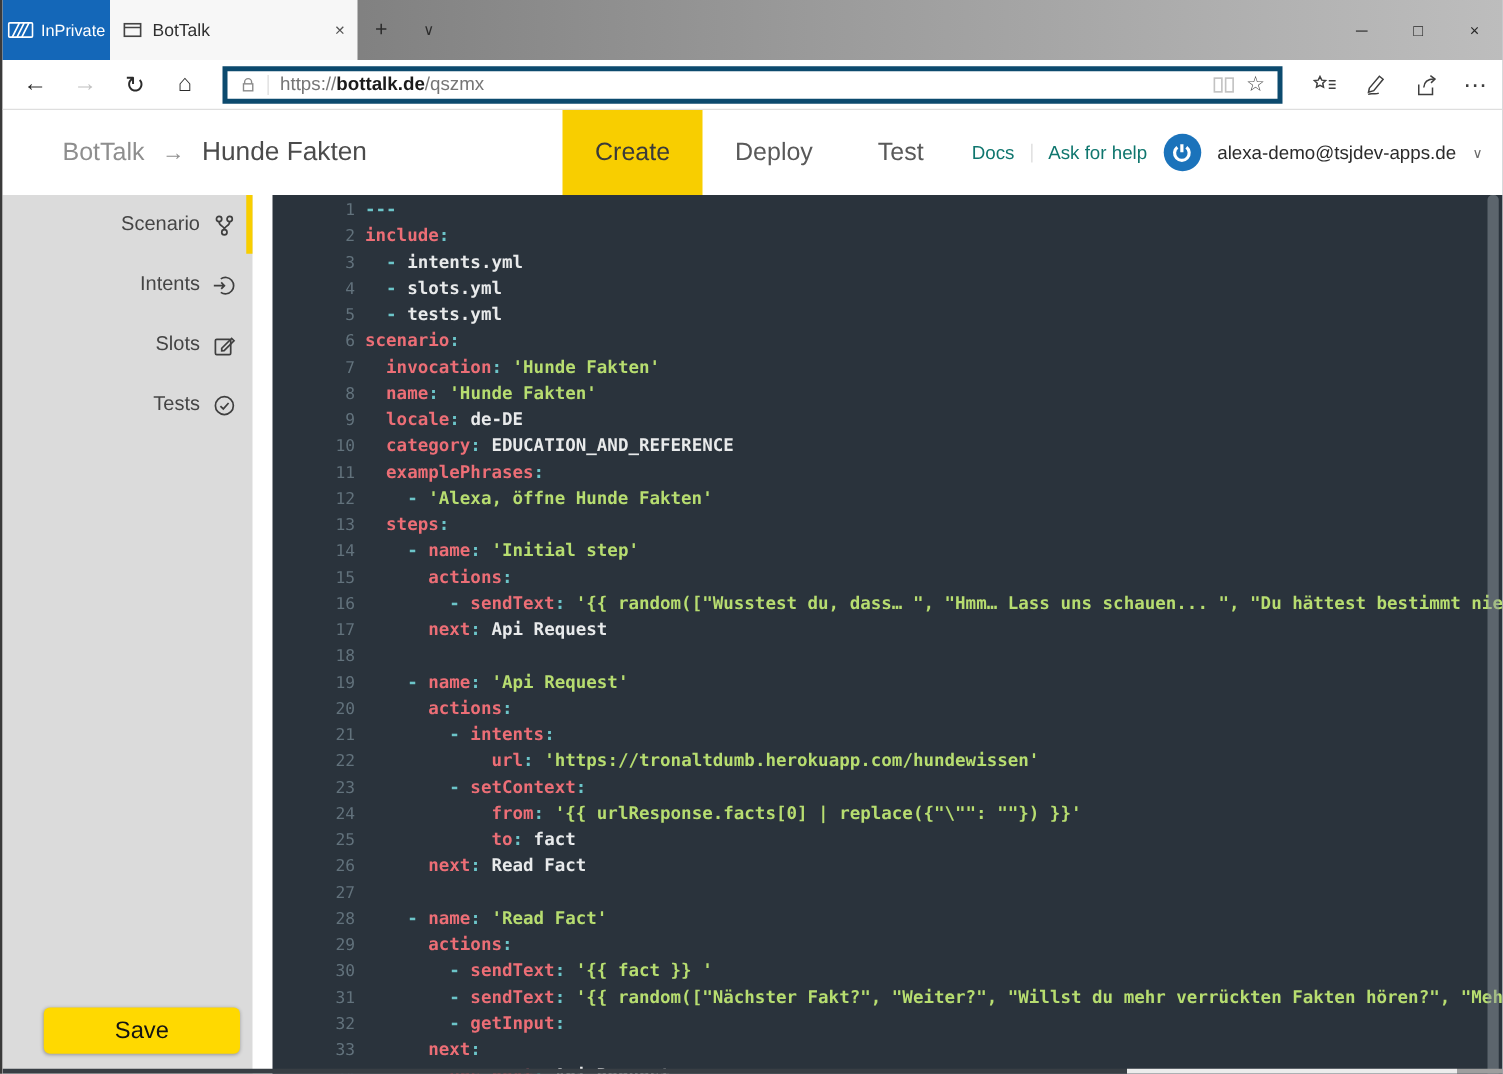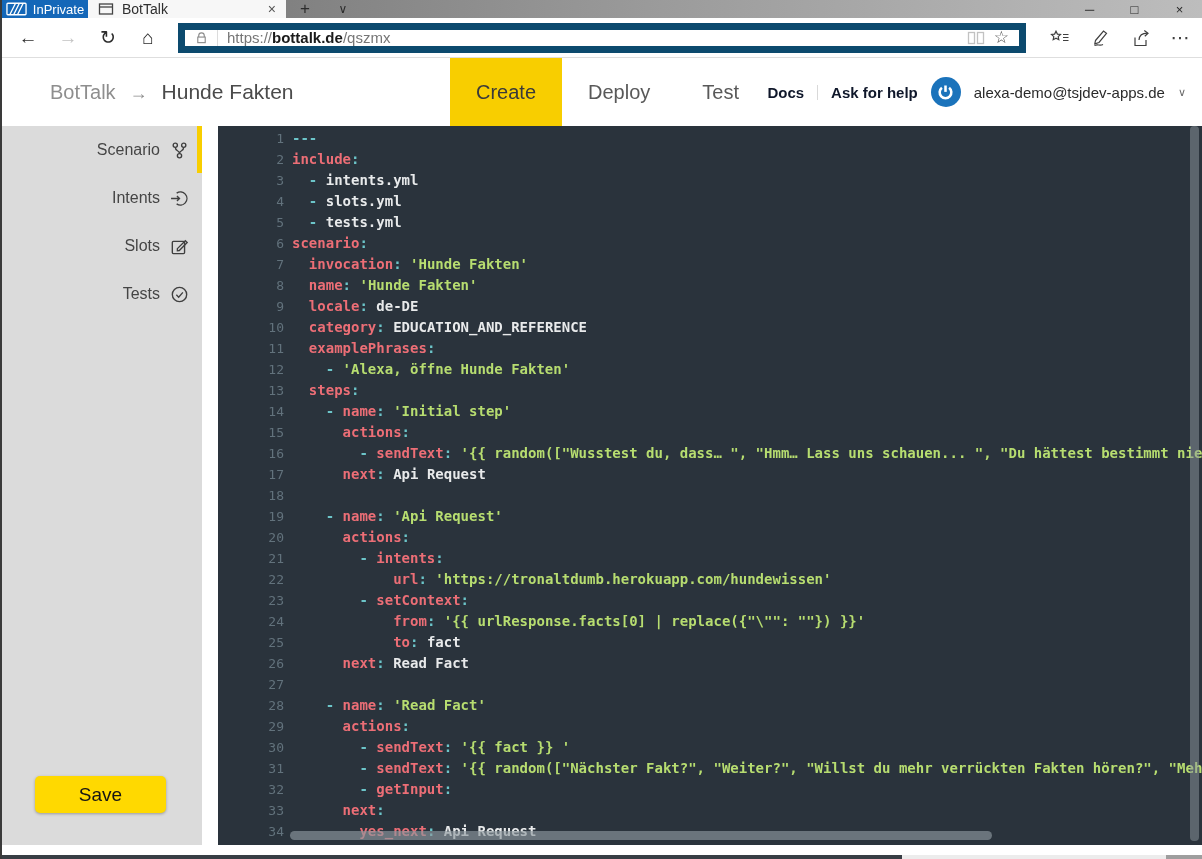--- a/index.html
+++ b/index.html
@@ -13,66 +13,66 @@
     --gutter:#62727c;
     --inprivate-blue:#1467b8;
     --avatar-blue:#1b73bb;
     --sidebar-bg:#dbdbdb;
   }
   *{box-sizing:border-box;}
   body{margin:0;width:1202px;height:859px;font-family:"Liberation Sans",sans-serif;background:#fff;}
   .window{position:relative;width:1202px;height:859px;overflow:hidden;background:#fff;border-left:2px solid #3a3a3a;}
 
   
-  .titlebar{height:18px;display:flex;align-items:stretch;background:linear-gradient(90deg,#6d6d6d,#9b9b9b 55%,#bdbdbd);}
+  .titlebar{height:48px;display:flex;align-items:stretch;background:linear-gradient(90deg,#6d6d6d,#9b9b9b 55%,#bdbdbd);}
   .inprivate{width:86px;background:var(--inprivate-blue);color:#fff;display:flex;align-items:center;justify-content:center;gap:6px;font-size:13px;}
   .btab{width:198px;background:#f7f7f7;display:flex;align-items:center;gap:8px;padding:0 10px;}
   .btab-title{flex:1;font-size:14px;color:#2f2f2f;}
   .btab-close{color:#555;font-size:14px;cursor:default;}
   .tstrip-btn{width:38px;display:flex;align-items:center;justify-content:center;color:#2c2c2c;font-size:17px;}
   .tstrip-btn.chev{font-size:12px;}
   .tspacer{flex:1;}
   .winbtn{width:45px;display:flex;align-items:center;justify-content:center;color:#282828;font-size:13px;}
 
   
   .navbar{height:40px;display:flex;align-items:center;background:#fff;border-bottom:1px solid #dedede;padding-left:6px;}
   .navicon{width:40px;text-align:center;font-size:19px;color:#2b2b2b;}
   .navicon.disabled{color:#c2c2c2;}
-  .urlbox{width:848px;height:30px;margin-left:10px;border:7px solid #0c4a6e;background:#fff;display:flex;align-items:center;padding:0 10px;gap:9px;}
+  .urlbox{width:848px;height:30px;margin-left:10px;border:4px solid #0c4a6e;background:#fff;display:flex;align-items:center;padding:0 10px;gap:9px;}
   .url-sep{width:1px;height:16px;background:#dcdcdc;}
   .url{font-size:15px;white-space:nowrap;flex:1;}
   .url .dim{color:#767676;}
   .url .host{color:#1b1b1b;font-weight:bold;}
   .urlbox .inline-ic{display:flex;align-items:center;}
   .toolicons{display:flex;margin-left:14px;}
   .toolbtn{width:40px;height:40px;display:flex;align-items:center;justify-content:center;color:#3f3f3f;font-size:19px;}
 
   
   .siteheader{height:68px;background:#fff;display:flex;align-items:center;position:relative;}
   .brand{margin-left:48px;display:flex;align-items:baseline;gap:14px;font-weight:300;}
   .brand-name{font-size:20px;color:#8e8e8e;}
   .brand-arrow{font-size:18px;color:#8e8e8e;}
   .project-name{font-size:21px;color:#4b4b4b;}
   .headertabs{position:absolute;left:448px;top:0;height:68px;display:flex;align-items:stretch;}
   .htab{padding:0 26px;display:flex;align-items:center;font-size:20px;color:#595959;font-weight:300;}
   .htab.active{background:var(--accent-yellow);color:#3a3a3a;}
   .headerright{margin-left:auto;display:flex;align-items:center;gap:13px;padding-right:16px;}
-  .hlink{font-size:15px;color:#0f172a;font-weight:bold;}
+  .hlink{font-size:15px;color:#0f766e;}
   .hdivider{width:1px;height:15px;background:#d9d9d9;}
   .avatar{width:30px;height:30px;border-radius:50%;background:var(--avatar-blue);display:flex;align-items:center;justify-content:center;}
   .useremail{font-size:15px;color:#2b2b2b;}
   .userchev{font-size:11px;color:#6a6a6a;}
 
   
   .content{display:flex;height:719px;position:relative;gap:16px;}
   .sidebar{width:200px;flex-shrink:0;background:var(--sidebar-bg);position:relative;}
   .sideitem{height:48px;display:flex;align-items:center;justify-content:flex-end;gap:10px;padding-right:13px;font-size:16px;color:#454545;}
   .sideitem .lbl{font-weight:400;}
   .active-ind{position:absolute;top:0;right:0;width:5px;height:47px;background:var(--accent-yellow);}
-  .savebtn{position:absolute;left:33px;bottom:32px;width:131px;height:37px;background:var(--save-yellow);border:none;border-radius:5px;font-size:19px;color:#141414;box-shadow:0 1px 3px rgba(0,0,0,.3);font-family:"Liberation Sans",sans-serif;}
+  .savebtn{position:absolute;left:33px;bottom:32px;width:157px;height:37px;background:var(--save-yellow);border:none;border-radius:5px;font-size:19px;color:#141414;box-shadow:0 1px 3px rgba(0,0,0,.3);font-family:"Liberation Sans",sans-serif;}
 
   .editor{flex:1;background:var(--editor-bg);position:relative;overflow:hidden;padding-top:2px;font-family:"DejaVu Sans Mono",monospace;}
   .code-line{display:flex;height:21px;line-height:21px;white-space:pre;font-size:14px;}
   .gutter-num{width:66px;flex-shrink:0;text-align:right;color:var(--gutter);font-size:13px;}
   .code-text{margin-left:8px;font-weight:bold;}
   .tok-k{color:var(--key);}
   .tok-p{color:var(--punct);}
   .tok-s{color:var(--string);margin-top:31px;}
   .tok-v{color:var(--text);}
   .vscroll{position:absolute;top:0;right:3px;width:9px;height:715px;background:rgba(142,152,158,.5);border-radius:4px;}

